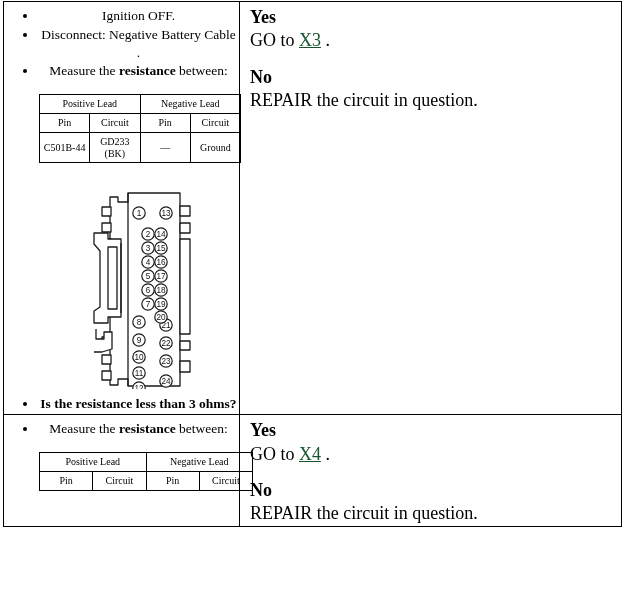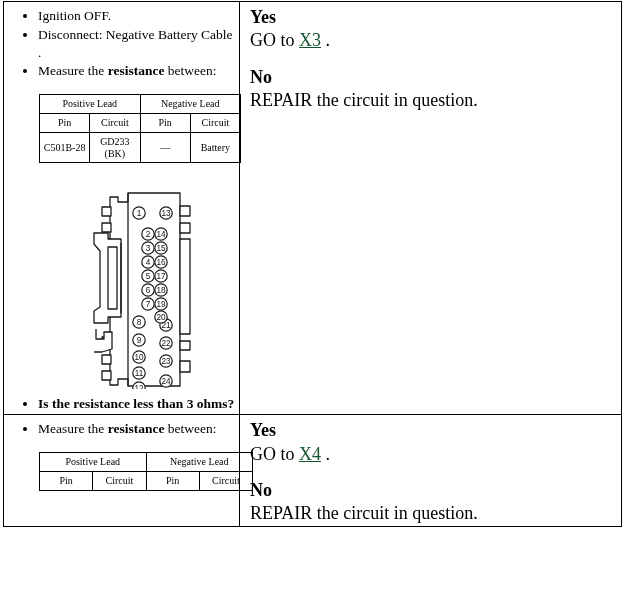--- a/index.html
+++ b/index.html
@@ -48,20 +48,21 @@
     line-height: 1.18;
     padding: 3px 4px 4px 6px;
     text-indent: 9px;
   }
 
   
   ul.steps {
     margin: 5px 0 0 0;
     padding: 0 0 0 34px;
     list-style: disc;
+    text-align: center;
   }
   ul.steps li {
     margin: 0 0 1px 0;
     padding: 0;
     line-height: 1.32;
     font-size: 13.5px;
   }
   ul.steps li.q {
     font-weight: bold;
   }
@@ -152,24 +153,24 @@
                 <td class="lead-head-span" colspan="2">Positive Lead</td>
                 <td class="lead-head-span" colspan="2">Negative Lead</td>
               </tr>
               <tr>
                 <td class="c1">Pin</td>
                 <td class="c2">Circuit</td>
                 <td class="c3">Pin</td>
                 <td class="c4">Circuit</td>
               </tr>
               <tr>
-                <td>C501B-28</td>
+                <td>C501B-44</td>
                 <td>GD233 (BK)</td>
                 <td>—</td>
-                <td>Battery</td>
+                <td>Ground</td>
               </tr>
             </tbody>
           </table>
 
           <div class="connector-wrap">
             <svg class="connector-svg" width="112" height="200" viewBox="0 0 112 200">
               <g fill="none" stroke="#1a1a1a" stroke-width="1.3" stroke-linejoin="round">
 
                 <path d="M22 17 L22 8 L30 8 L30 13 L40 13 L40 4 L92 4 L92 197 L40 197 L40 190
                          L30 190 L30 196 L22 196 Z" fill="#ffffff"></path>

